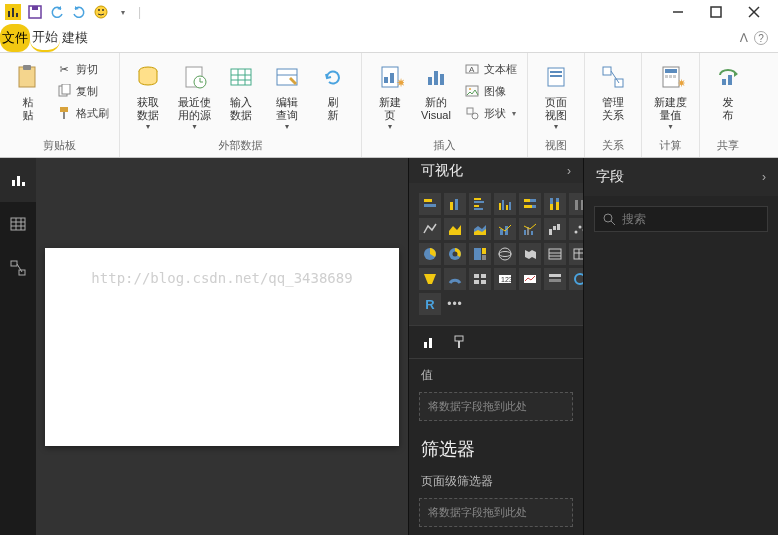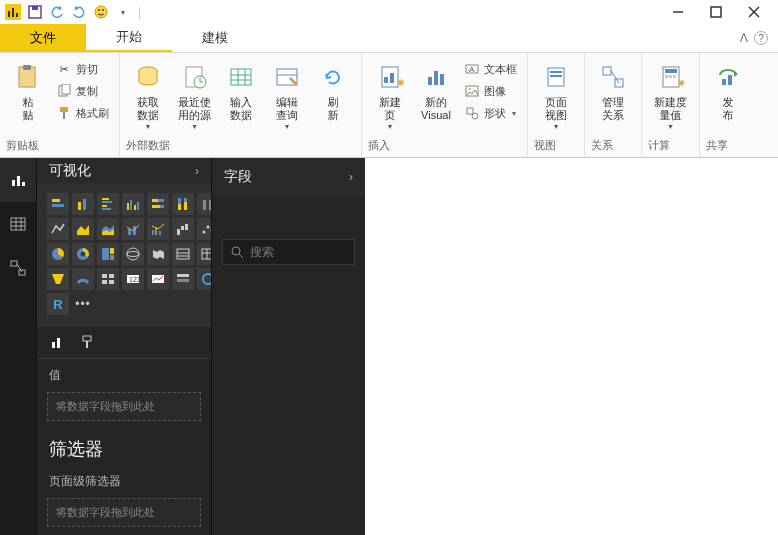--- a/index.html
+++ b/index.html
@@ -6,29 +6,29 @@
 body { width: 778px; height: 535px; background: #fff; overflow: hidden; font-size: 12px; }
 
 .titlebar { height: 24px; display: flex; align-items: center; padding: 0 4px; border-bottom: 0; }
 .titlebar .qat { display: flex; align-items: center; gap: 4px; }
 .titlebar .qat-icon { width: 18px; height: 18px; display: flex; align-items: center; justify-content: center; }
 .titlebar .title { margin-left: 6px; color: #444; font-size: 12px; }
 .titlebar .win-controls { margin-left: auto; display: flex; gap: 18px; padding-right: 10px; }
 .titlebar .win-btn { width: 20px; height: 20px; display: flex; align-items: center; justify-content: center; }
 
 .tabs { height: 28px; display: flex; align-items: stretch; background: #fff; }
-.tab { padding: 0 30px; display: flex; align-items: center; font-size: 13px; color: #333; }
+.tab { padding: 0 2px; display: flex; align-items: center; font-size: 13px; color: #333; border-radius: 12px; }
 .tab.file { background: #f2c811; color: #000; }
 .tab.active { border-bottom: 2px solid #f2c811; }
 .tabs .collapse { margin-left: auto; padding: 0 10px; display: flex; align-items: center; gap: 6px; color: #777; }
 
 .ribbon { height: 106px; border-top: 1px solid #d9d9d9; border-bottom: 1px solid #c7c7c7; display: flex; background: #fafafa; }
 .group { display: flex; flex-direction: column; border-right: 1px solid #e3e3e3; padding: 4px 6px 2px; }
 .group-body { flex: 1; display: flex; align-items: flex-start; gap: 2px; }
-.group-label { text-align: left; font-size: 11px; color: #666; padding: 2px 0; }
+.group-label { text-align: center; font-size: 11px; color: #666; padding: 2px 0; }
 
 .big-btn { display: flex; flex-direction: column; align-items: center; justify-content: flex-start; padding: 4px 6px; min-width: 44px; }
 .big-btn .icon { width: 32px; height: 32px; margin-bottom: 3px; display: flex; align-items: center; justify-content: center; }
 .big-btn .lbl { font-size: 11px; color: #333; text-align: center; line-height: 13px; white-space: pre; }
 .big-btn .caret { font-size: 8px; color: #555; }
 
 .small-btns { display: flex; flex-direction: column; gap: 2px; padding: 2px 4px; }
 .small-btn { display: flex; align-items: center; gap: 4px; font-size: 11px; color: #444; height: 20px; }
 .small-btn .icon { width: 16px; height: 16px; display: flex; align-items: center; justify-content: center; }
 
@@ -36,21 +36,21 @@
 .leftnav { width: 36px; background: #1b1b1b; display: flex; flex-direction: column; }
 .leftnav .nav-item { height: 44px; display: flex; align-items: center; justify-content: center; color: #ddd; }
 .leftnav .nav-item.active { background: #2a2a2a; }
 
 .canvas-area { flex: 1; background: #333; position: relative; display: flex; align-items: center; justify-content: center; }
 .page-blank { width: 354px; height: 198px; background: #fff; box-shadow: 0 2px 6px rgba(0,0,0,0.4); }
 .watermark { position: absolute; top: 112px; left: 50%; transform: translateX(-50%); color: #cfcfcf; font-size: 14px; font-family: monospace; white-space: nowrap; pointer-events: none; }
 
 .pane { background: #252525; color: #ccc; display: flex; flex-direction: column; border-left: 1px solid #111; }
 .pane.viz { width: 175px; }
-.pane.fields { width: 154px; gap: 33px; }
+.pane.fields { width: 195px; }
 .pane-header { height: 38px; display: flex; align-items: center; padding: 0 12px; font-size: 14px; color: #eee; background: #2a2a2a; }
 .pane-header .chev { margin-left: auto; font-size: 12px; color: #aaa; }
 
 .viz-grid { display: grid; grid-template-columns: repeat(7, 22px); gap: 3px; padding: 10px; background: #2f2f2f; }
 .viz-icon { width: 22px; height: 22px; background: #3d3d3d; display: flex; align-items: center; justify-content: center; }
 
 .viz-tabs { display: flex; gap: 14px; padding: 8px 12px; border-top: 1px solid #3a3a3a; border-bottom: 1px solid #3a3a3a; }
 .viz-tab { color: #ddd; font-size: 14px; }
 
 .section-label { padding: 8px 12px 4px; font-size: 12px; color: #bbb; }
@@ -397,20 +397,24 @@
       </div>
     <div class="nav-item">
         <svg width="18" height="18">
           <rect x="2" y="2" width="6" height="5" fill="none" stroke="#aaa"></rect>
           <rect x="10" y="11" width="6" height="5" fill="none" stroke="#aaa"></rect>
           <line x1="8" y1="5" x2="13" y2="13" stroke="#aaa"></line>
         </svg>
       </div>
   </div>
 
+  <div class="canvas-area">
+    <div class="page-blank"></div>
+    <div class="watermark">http://blog.csdn.net/qq_3438689</div>
+  </div>
 
   <div class="pane viz">
     <div class="pane-header">
       <span>可视化</span>
       <span class="chev">›</span>
     </div>
     <div class="viz-grid">
       <div class="viz-icon">
           <svg width="16" height="16">
             <rect x="2" y="3" width="8" height="3" fill="#f2c811"></rect>

